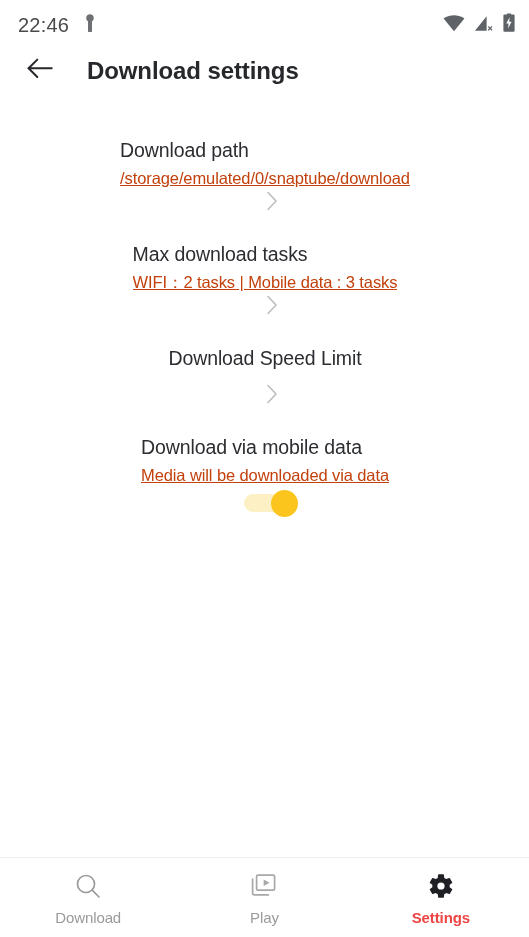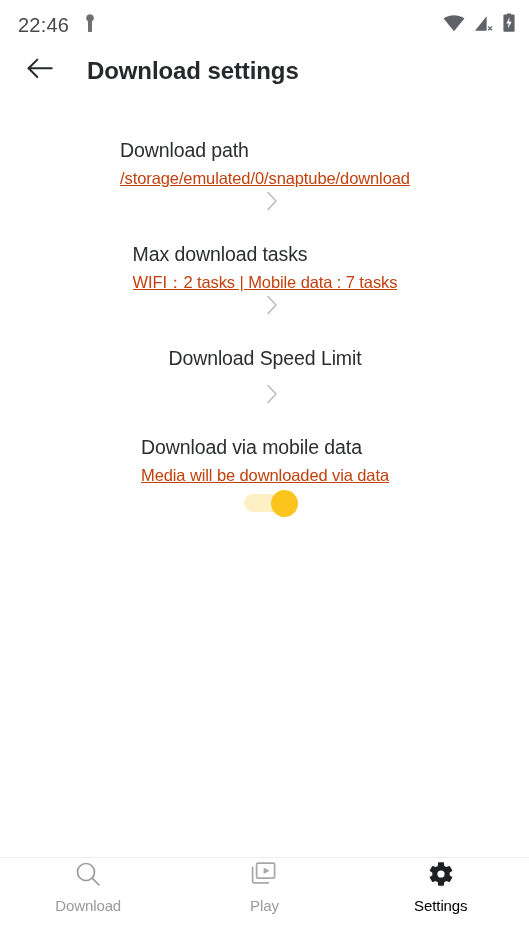--- a/index.html
+++ b/index.html
@@ -128,38 +128,39 @@
     background:#fbc51e;
   }
 
   
   .bottomnav {
     flex:0 0 80px;
     border-top:1px solid #eeeeee;
     background:#ffffff;
     display:flex;
     align-items:flex-start;
+    padding-top:12px;
   }
   .nav-item {
     flex:1 1 0;
     display:flex;
     flex-direction:column;
     align-items:center;
     gap:7px;
     cursor:pointer;
   }
   .nav-icon { height:32px; display:flex; align-items:center; justify-content:center; }
   .nav-label {
     font-size:15px;
     color:#9a9a9a;
     letter-spacing:-0.1px;
   }
   .nav-item.active .nav-label {
-    color:#000000;
-    font-weight:normal;
+    color:#ef4444;
+    font-weight:bold;
   }
 </style>
 </head>
 <body>
 
 <div class="screen">
 
   <div class="statusbar">
     <div class="status-left">
       <span class="status-time">22:46</span>
@@ -212,21 +213,21 @@
       <div class="chev">
         <svg width="12" height="20" viewBox="0 0 12 20">
           <path d="M2 1.5 10 10l-8 8.5" fill="none" stroke="#bdbdbd" stroke-width="1.6" stroke-linecap="round" stroke-linejoin="round"></path>
         </svg>
       </div>
     </div>
 
     <div class="row">
       <div class="row-texts">
         <div class="row-title">Max download tasks</div>
-        <div class="row-sub">WIFI：2 tasks | Mobile data : 7 tasks</div>
+        <div class="row-sub">WIFI：2 tasks | Mobile data : 3 tasks</div>
       </div>
       <div class="chev">
         <svg width="12" height="20" viewBox="0 0 12 20">
           <path d="M2 1.5 10 10l-8 8.5" fill="none" stroke="#bdbdbd" stroke-width="1.6" stroke-linecap="round" stroke-linejoin="round"></path>
         </svg>
       </div>
     </div>
 
     <div class="row">
       <div class="row-texts">

